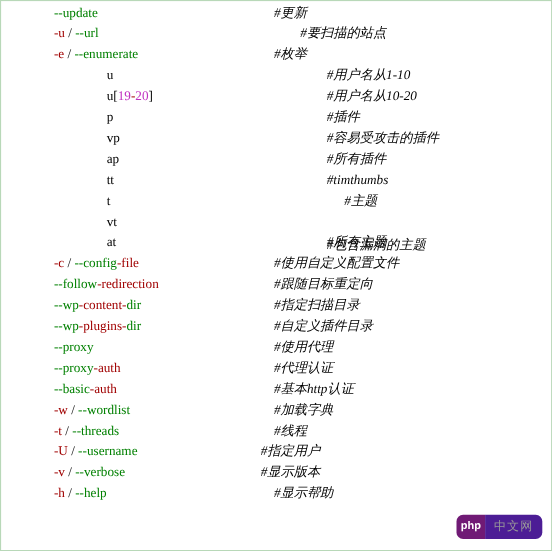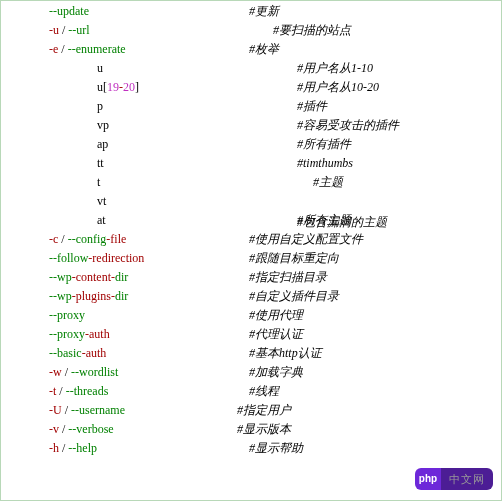--- a/index.html
+++ b/index.html
@@ -48,21 +48,21 @@
       position: absolute;
       right: 8px;
       bottom: 10px;
       pointer-events: none;
     }
     .wm-pill {
       display: flex;
       align-items: center;
     }
     .wm-logo {
-      background: #6d28d9;
+      background: #701a75;
       color: #fff;
       font-weight: bold;
       font-size: 10px;
       font-family: Arial, sans-serif;
       width: 26px;
       height: 22px;
       border-radius: 6px 0 0 6px;
       display: flex;
       align-items: center;
       justify-content: center;

